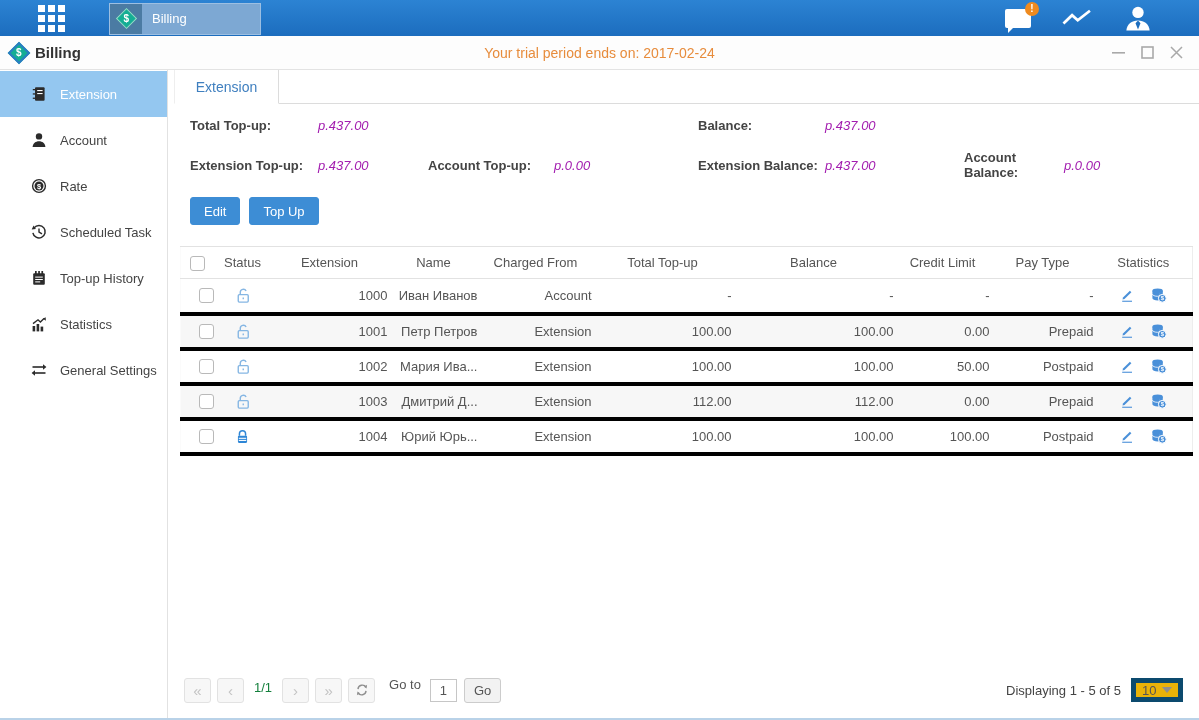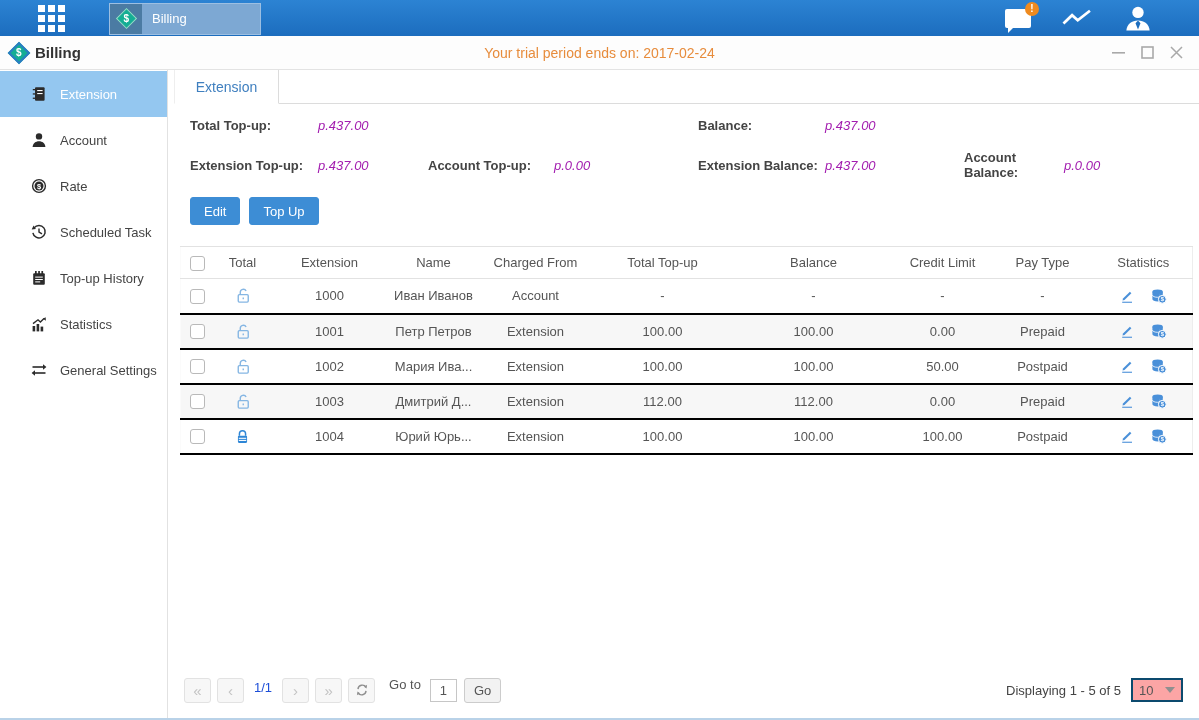--- a/index.html
+++ b/index.html
@@ -66,44 +66,44 @@
   .sum-value { color:#a21caf; font-size:13px;font-style:italic; }
 
   .toolbar { margin:17px 0 0 16px; display:flex; gap:9px; }
   .btn-primary { background:#3d8dd5; border:1px solid #3d8dd5; color:#fff; height:28px;
     padding:0 13px; border-radius:3px; font-size:13px; cursor:pointer; font-family:inherit; }
 
   .table-wrap { margin:21px 11px 0 6px; }
   table { width:100%; border-collapse:collapse; table-layout:fixed; }
   thead th { height:32px; font-weight:normal; color:#555; font-size:13px;
     border-top:1px solid #e2e2e2; border-bottom:1px solid #e2e2e2; text-align:center; }
-  tbody td { height:35px; text-align:center; border-bottom:2px solid #000000; color:#555;
+  tbody td { height:35px; text-align:right; border-bottom:4px solid #000000; color:#555;
     overflow:hidden; white-space:nowrap; }
   tbody tr:nth-child(even) { background:#f7f7f7; }
   table { border-right:1px solid #ededed; border-left:1px solid #fbfbfb; }
   .checkbox { display:inline-block; width:15px; height:15px; border:1px solid #b9b9b9;
     border-radius:3px; background:#fff; cursor:pointer; vertical-align:middle; }
   .op-icons { display:flex; justify-content:center; gap:16px; align-items:center; }
   .icon-btn { cursor:pointer; display:flex; align-items:center; }
 
   .spacer { flex:1; }
 
   .pagebar { flex:0 0 46px; display:flex; align-items:center; padding:0 16px 10px 10px; }
   .pg-btn { width:27px; height:25px; background:#f7f7f7; border:1px solid #e2e2e2; border-radius:3px;
     color:#c3c3c3; display:flex; align-items:center; justify-content:center; font-size:15px;
     margin-right:6px; cursor:pointer; line-height:1; }
   .pg-btn.refresh { color:#8f8f8f; }
-  .page-label { margin:0 10px 5px 4px; color:#1d4ed8; }
+  .page-label { margin:0 10px 5px 4px; color:#15803d; }
   .goto-label { margin:0 9px 12px 8px; color:#555; }
   .goto-input { width:27px; height:23px; border:1px solid #c6c6c6; text-align:center;
     font-size:13px; font-family:inherit; color:#555; }
   .go-btn { height:25px; padding:0 9px; margin-left:7px; background:#f2f2f2; border:1px solid #ccc;
     border-radius:3px; color:#555; font-size:13px; cursor:pointer; font-family:inherit; }
   .displaying { margin-left:auto; color:#444; }
-  .page-size { width:52px; height:24px; border:2px solid #0c4a6e; background:#fca5a5; margin-left:10px;
+  .page-size { width:52px; height:24px; border:5px solid #0c4a6e; background:#eab308; margin-left:10px;
     display:flex; align-items:center; justify-content:space-between; padding:0 6px; cursor:pointer; }
   .caret-down { width:0; height:0; border-left:5px solid transparent; border-right:5px solid transparent;
     border-top:6px solid #8f8f8f; }
 </style>
 </head>
 <body>
 
 <div class="window">
 
   <div class="topbar">
@@ -300,21 +300,21 @@
             <col style="width:114px">
               <col style="width:140px">
               <col style="width:162px">
               <col style="width:96px">
             <col style="width:104px">
               <col style="width:98px">
           </colgroup>
           <thead>
             <tr>
               <th><span class="checkbox"></span></th>
-              <th>Total</th>
+              <th>Status</th>
               <th>Extension</th>
               <th>Name</th>
               <th>Charged From</th>
               <th>Total Top-up</th>
               <th>Balance</th>
               <th>Credit Limit</th>
               <th>Pay Type</th>
               <th>Statistics</th>
             </tr>
           </thead>

